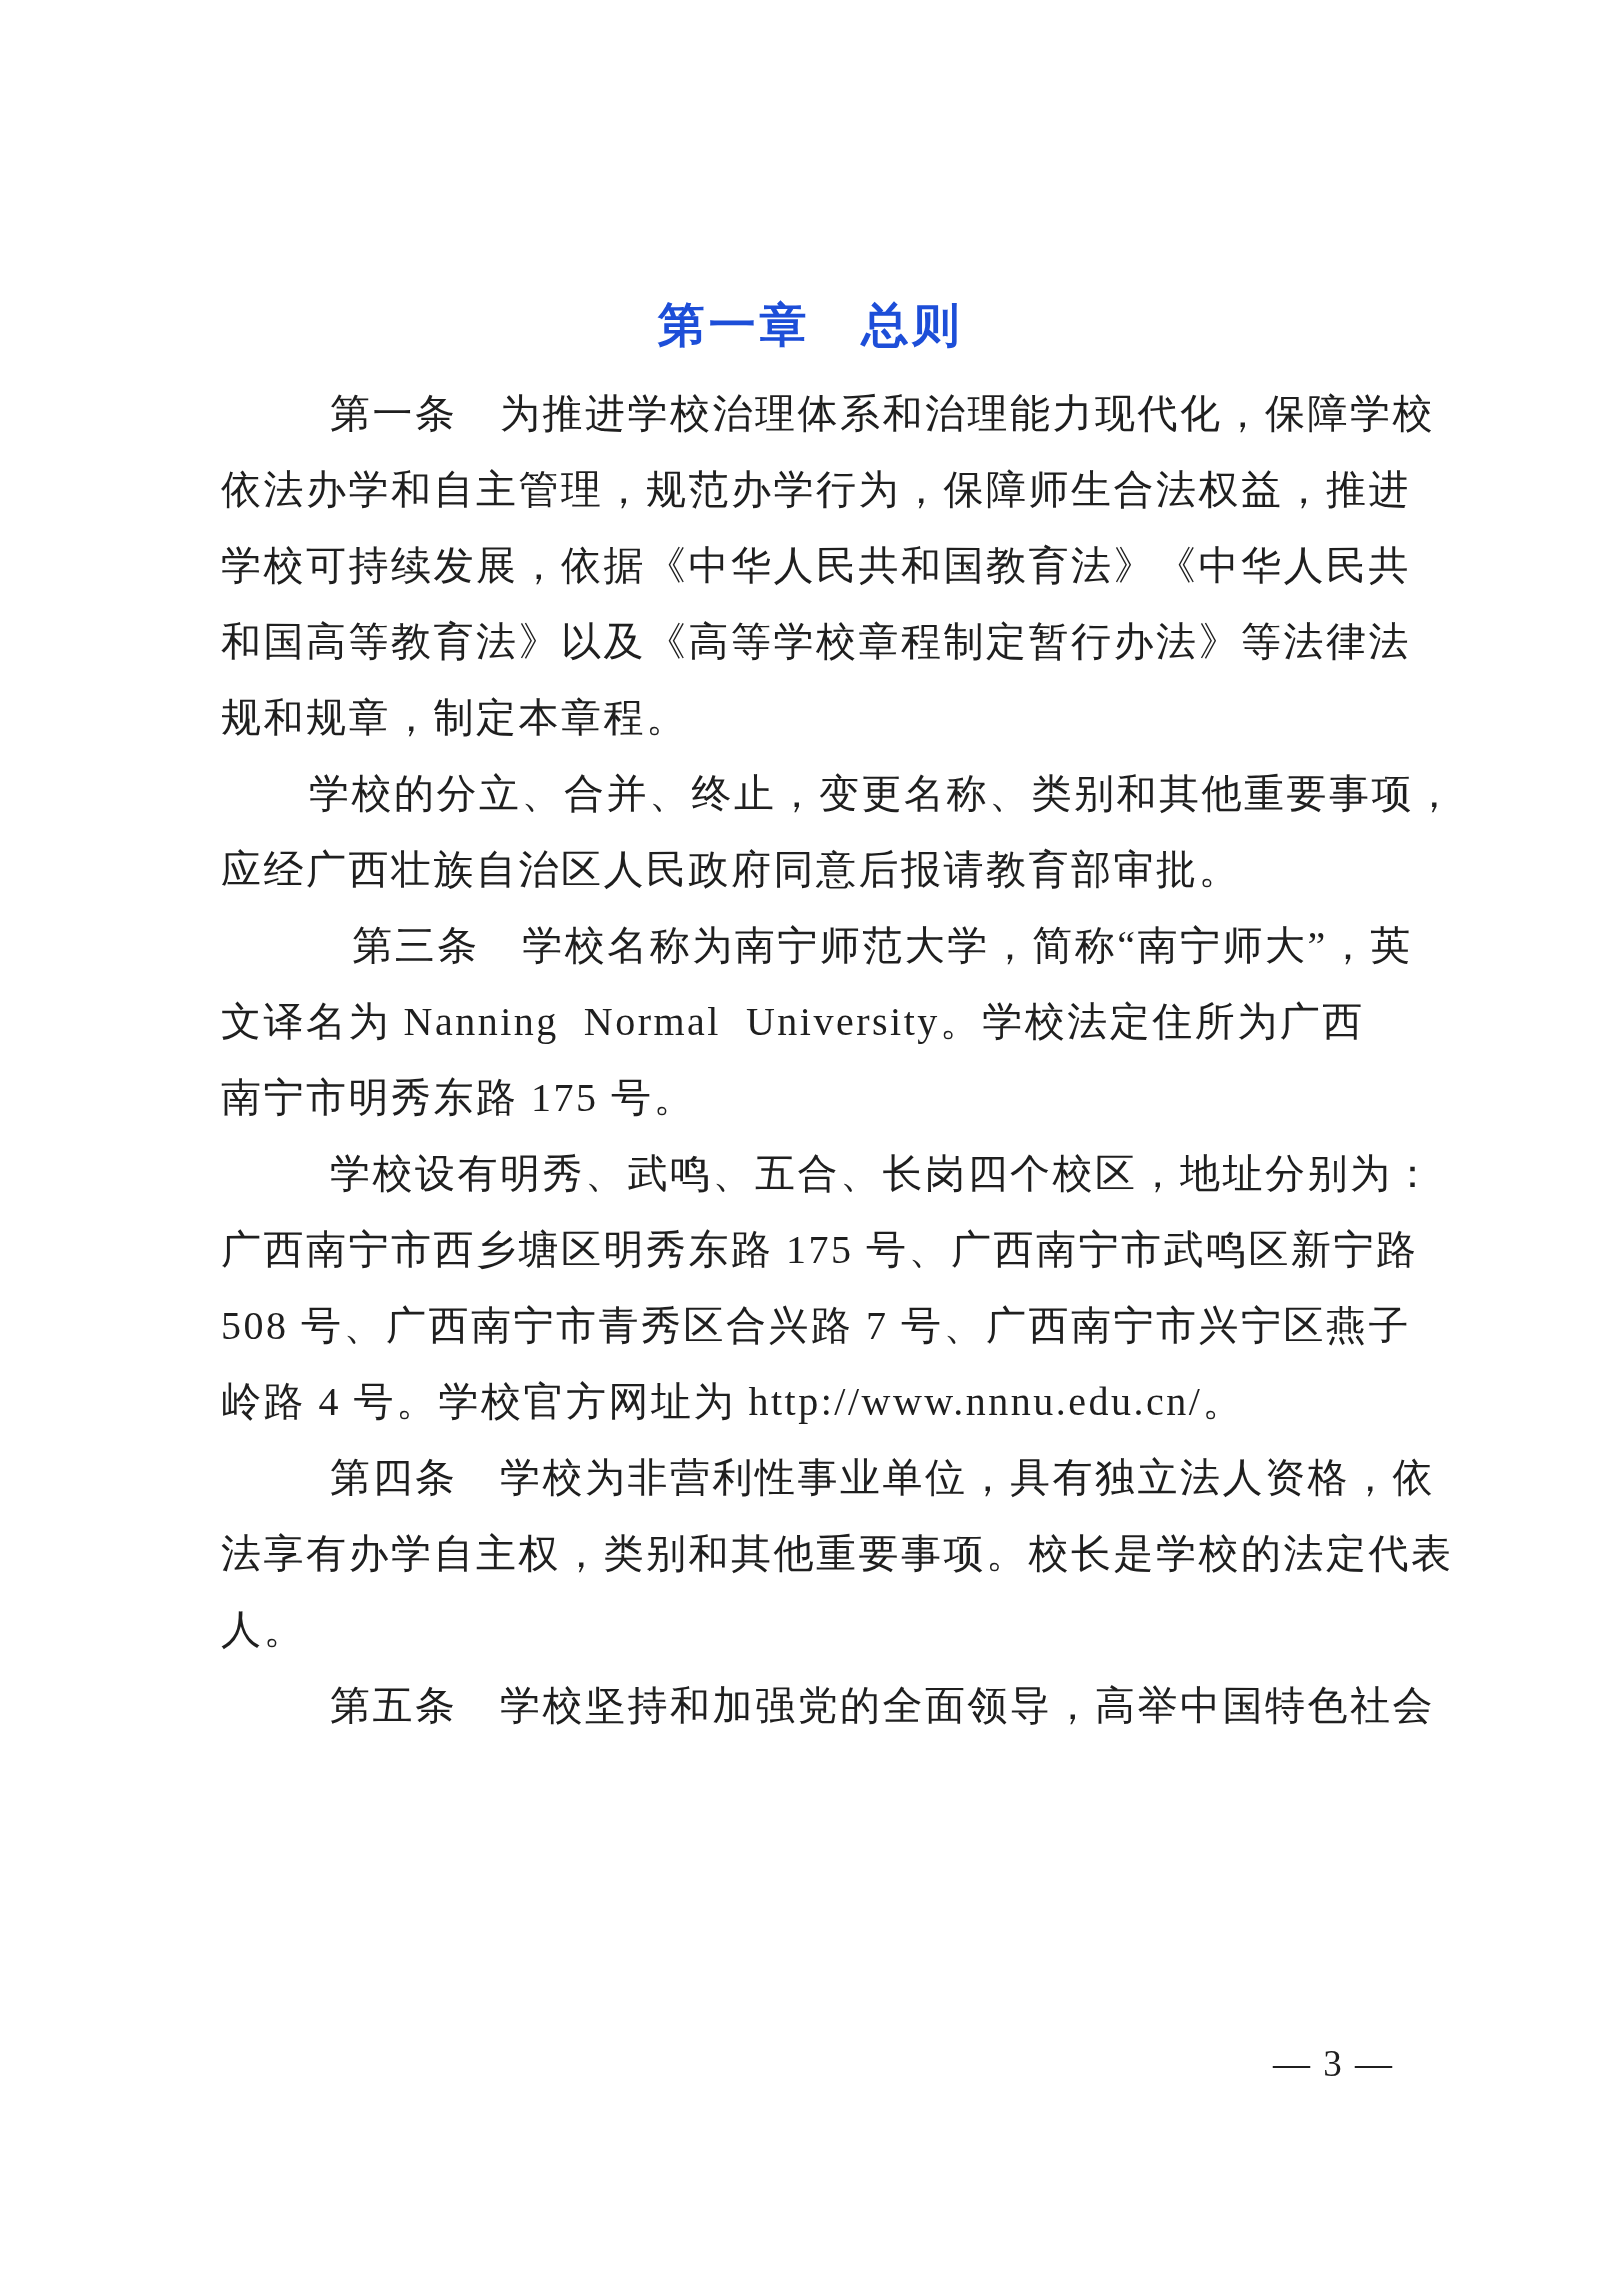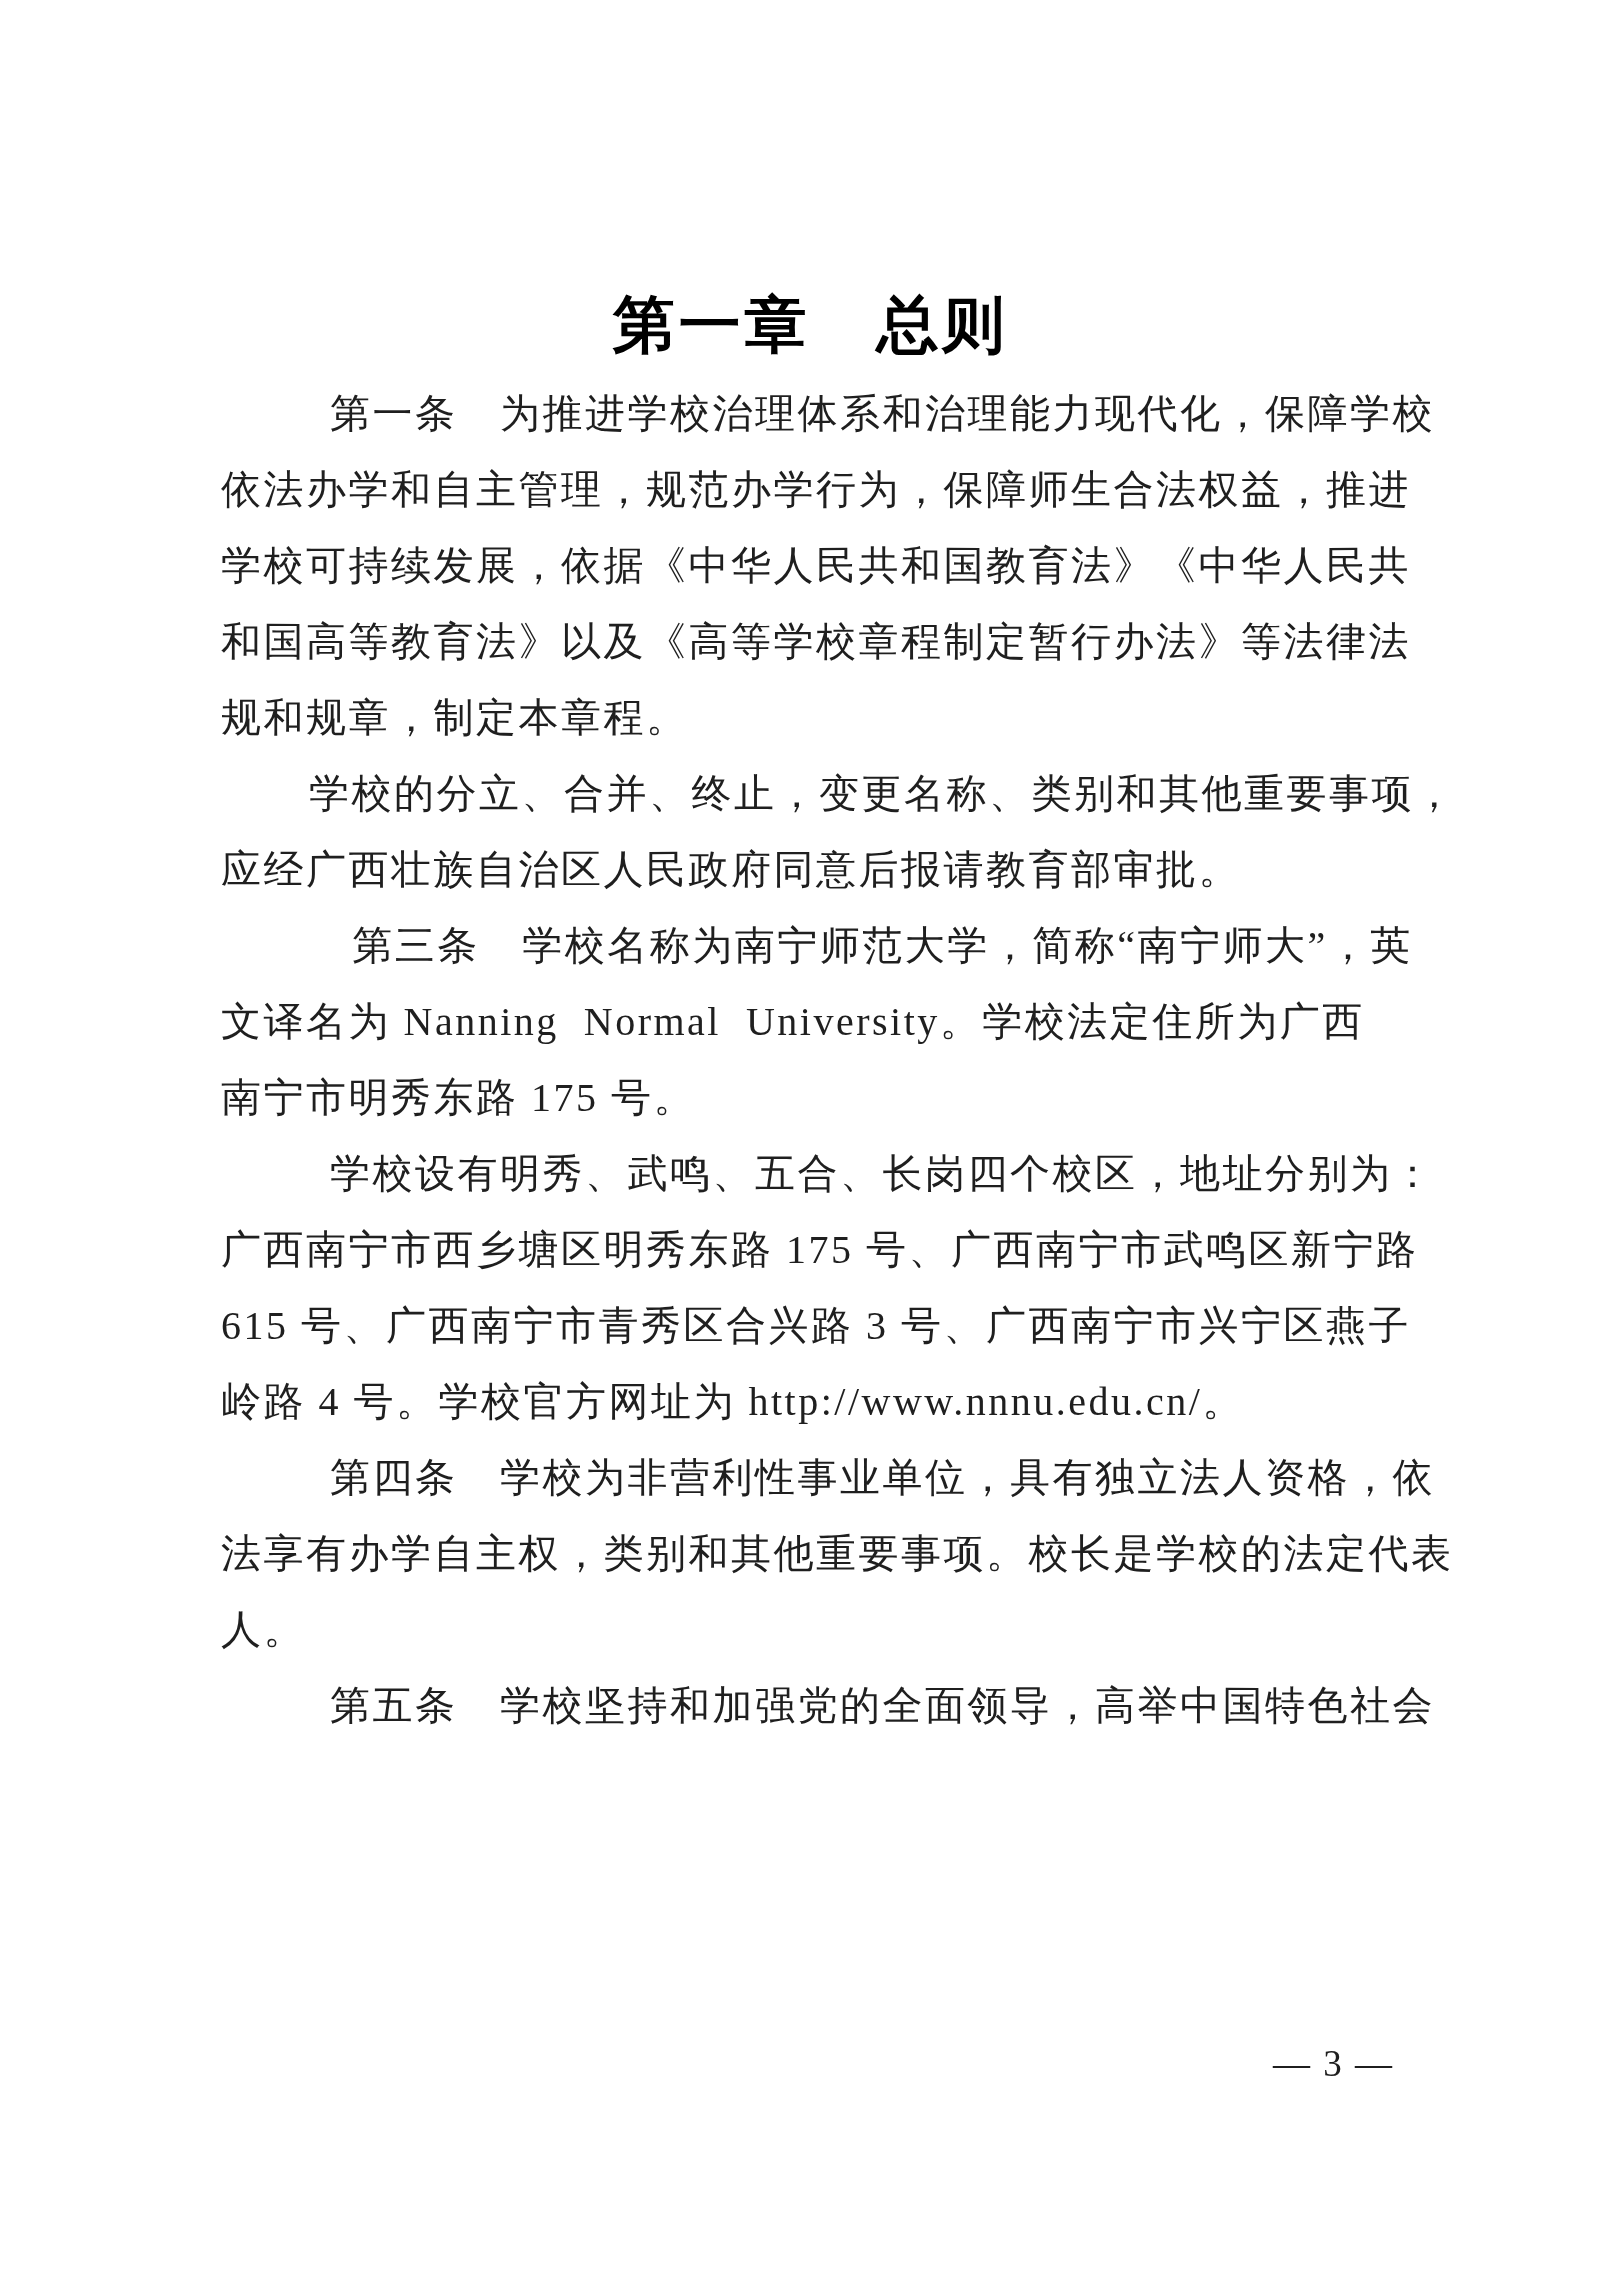--- a/index.html
+++ b/index.html
@@ -17,24 +17,24 @@
     overflow: hidden;
   }
   .chapter-title {
     position: absolute;
     top: 294px;
     left: 0;
     width: 100%;
     text-align: center;
     font-family: "DejaVu Sans", "Liberation Sans", sans-serif;
     font-weight: bold;
-    font-size: 62px;
+    font-size: 47px;
     line-height: 61px;
     letter-spacing: 3.9px;
-    color: #000000;
+    color: #1d4ed8;
     white-space: pre;
   }
   .body-text {
     position: absolute;
     left: 221px;
     top: 376px;
     width: 1235px;
   }
   .line {
     height: 76px;
@@ -72,21 +72,21 @@
     <div class="line">学校可持续发展，依据《中华人民共和国教育法》《中华人民共</div>
     <div class="line">和国高等教育法》以及《高等学校章程制定暂行办法》等法律法</div>
     <div class="line">规和规章，制定本章程。</div>
     <div class="line indent">学校的分立、合并、终止，变更名称、类别和其他重要事项，</div>
     <div class="line">应经广西壮族自治区人民政府同意后报请教育部审批。</div>
     <div class="line indent">第三条　学校名称为南宁师范大学，简称“南宁师大”，英</div>
     <div class="line">文译名为 Nanning  Normal  University。学校法定住所为广西</div>
     <div class="line">南宁市明秀东路 175 号。</div>
     <div class="line indent">学校设有明秀、武鸣、五合、长岗四个校区，地址分别为：</div>
     <div class="line">广西南宁市西乡塘区明秀东路 175 号、广西南宁市武鸣区新宁路</div>
-    <div class="line">615 号、广西南宁市青秀区合兴路 3 号、广西南宁市兴宁区燕子</div>
+    <div class="line">508 号、广西南宁市青秀区合兴路 7 号、广西南宁市兴宁区燕子</div>
     <div class="line">岭路 4 号。学校官方网址为 http://www.nnnu.edu.cn/。</div>
     <div class="line indent">第四条　学校为非营利性事业单位，具有独立法人资格，依</div>
     <div class="line">法享有办学自主权，类别和其他重要事项。校长是学校的法定代表</div>
     <div class="line">人。</div>
     <div class="line indent">第五条　学校坚持和加强党的全面领导，高举中国特色社会</div>
   </div>
 
   <div class="page-number">— 3 —</div>
 
 </div>

